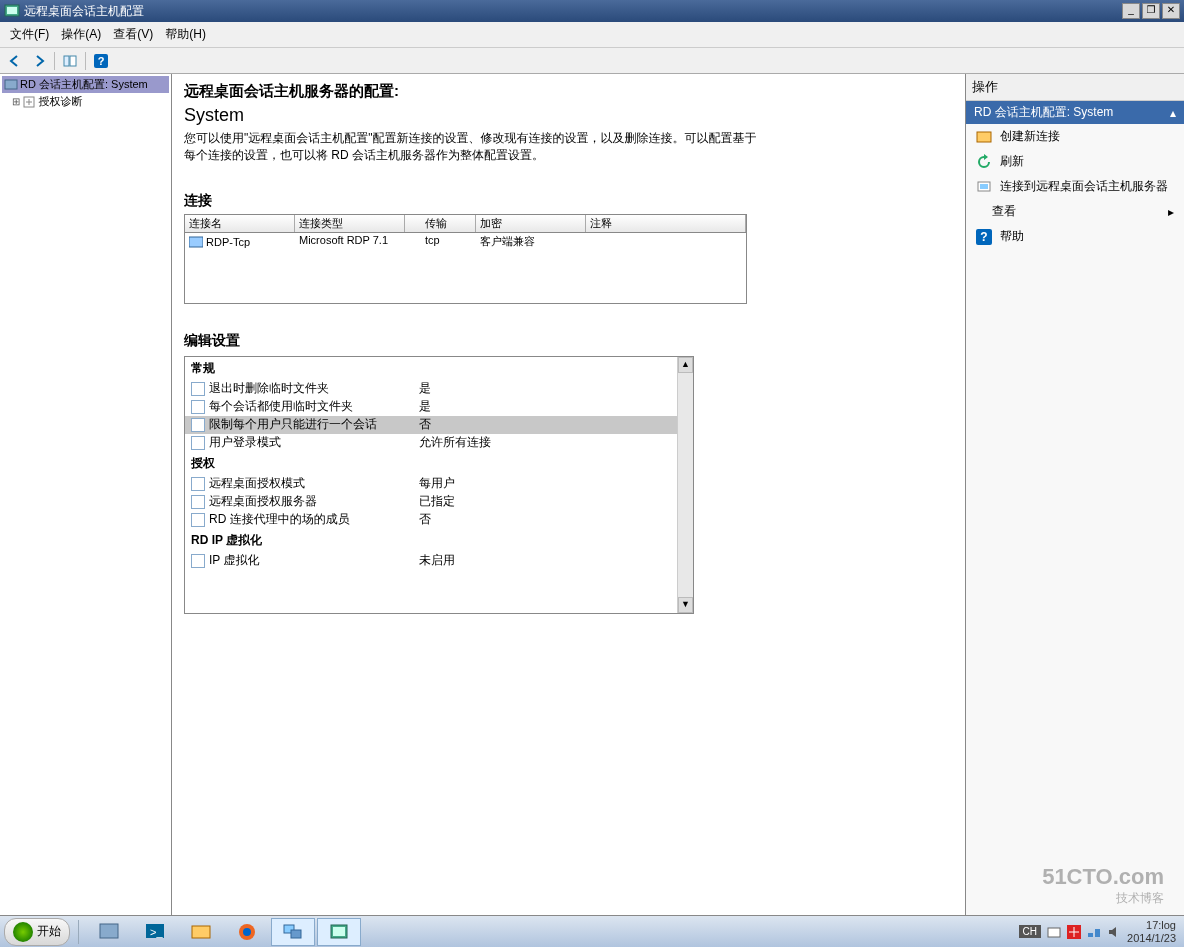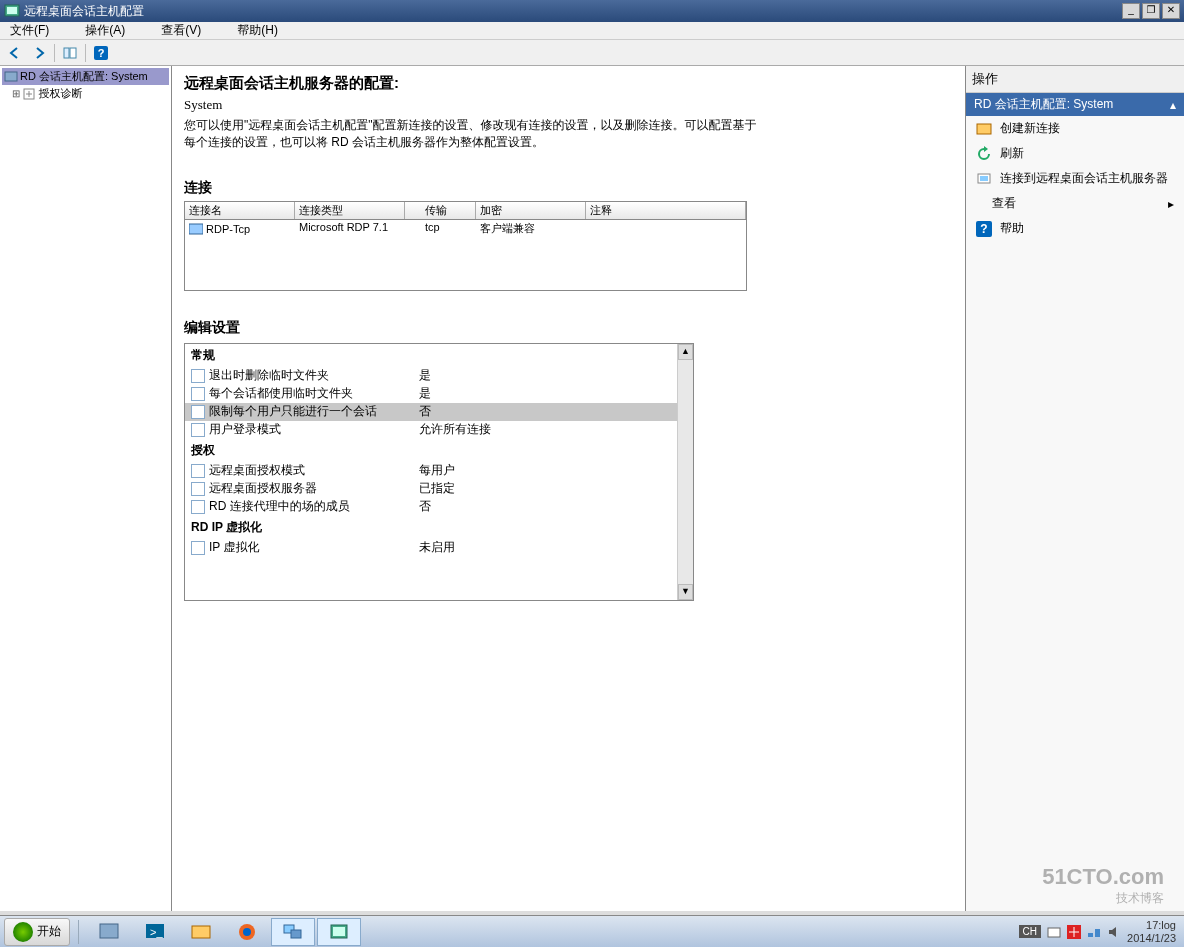--- a/index.html
+++ b/index.html
@@ -6,38 +6,38 @@
 body { width: 1184px; height: 947px; background: #ddd; font-size: 12px; overflow: hidden; position: relative; }
 
 
 .titlebar { height: 22px; background: linear-gradient(#4a6a9a, #2a4a7a); color: #fff; display: flex; align-items: center; padding: 0 4px; }
 .titlebar .icon { width: 16px; height: 16px; margin-right: 4px; }
 .titlebar .title { flex: 1; font-size: 12px; }
 .win-btns { display: flex; }
 .win-btn { width: 18px; height: 16px; background: #d8d8d8; border: 1px solid #888; margin-left: 2px; text-align: center; line-height: 12px; font-size: 10px; color: #000; cursor: default; }
 
 
-.menubar { height: 18px; background: #f0f0f0; border-bottom: 1px solid #ccc; display: flex; align-items: center; padding: 0 4px; gap: 24px; }
+.menubar { height: 26px; background: #f0f0f0; border-bottom: 1px solid #ccc; display: flex; align-items: center; padding: 0 4px; }
 .menubar .menuitem { padding: 2px 6px; cursor: default; }
 
 
 .toolbar { height: 26px; background: #f0f0f0; border-bottom: 1px solid #aaa; display: flex; align-items: center; padding: 0 4px; gap: 2px; }
 .tb-btn { width: 22px; height: 22px; border: 1px solid transparent; display: flex; align-items: center; justify-content: center; cursor: default; }
 .tb-sep { width: 1px; height: 18px; background: #bbb; margin: 0 2px; }
 
 
 .main { display: flex; height: calc(100% - 22px - 22px - 26px - 32px); background: #fff; }
 .left-pane { width: 172px; border-right: 1px solid #888; background: #fff; padding: 2px; }
 .tree-item { display: flex; align-items: center; padding: 1px 2px; font-size: 11px; white-space: nowrap; }
 .tree-item.selected { background: #99c; color: #000; }
 .tree-icon { width: 14px; height: 14px; margin-right: 2px; flex-shrink: 0; }
 
 .center-pane { flex: 1; border-right: 1px solid #888; background: #fff; padding: 8px 12px; overflow: hidden; position: relative; }
 .cp-title { font-size: 15px; font-weight: bold; color: #000; margin-bottom: 4px; }
-.cp-sys { font-family: Liberation Serif, serif; font-size: 13px; margin-bottom: 4px; }
+.cp-sys { font-family: Liberation Sans, sans-serif; font-size: 18px; margin-bottom: 4px; }
 .cp-desc { font-size: 12px; color: #000; line-height: 1.4; max-width: 580px; }
 
 .section-label { font-size: 14px; font-weight: bold; margin-top: 28px; margin-bottom: 4px; }
 
 .conn-table { border: 1px solid #888; width: 563px; height: 90px; }
 .conn-head { display: flex; height: 18px; background: linear-gradient(#fff,#e8e8e8); border-bottom: 1px solid #888; }
 .conn-head .col { border-right: 1px solid #aaa; padding: 1px 4px; font-size: 11px; }
 .conn-body { }
 .conn-row { display: flex; height: 18px; }
 .conn-row .cell { padding: 1px 4px; font-size: 11px; font-family: Tahoma, sans-serif; }
@@ -60,21 +60,21 @@
 
 .right-pane { width: 218px; background: #f8f8f8; }
 .rp-header { background: #f0f0f0; padding: 4px 6px; font-size: 13px; border-bottom: 1px solid #ccc; }
 .rp-section-hdr { background: #3a6aaa; color: #fff; padding: 3px 8px; font-size: 12px; display:flex; justify-content:space-between; align-items:center;}
 .rp-item { display: flex; align-items: center; padding: 4px 10px; font-size: 12px; cursor: default; }
 .rp-icon { width: 16px; height: 16px; margin-right: 8px; flex-shrink:0; }
 .rp-item.sub { padding-left: 26px; justify-content:space-between;}
 
 
 .taskbar { position: absolute; bottom: 0; left: 0; right: 0; height: 32px; background: linear-gradient(#dce5f0, #b0c4de); border-top: 1px solid #888; display: flex; align-items: center; }
-.start-btn { height: 28px; padding: 0 8px; display: flex; align-items: center; gap: 4px; margin: 0 4px; background: linear-gradient(#f8f8f8,#d8d8d8); border: 1px solid #aaa; border-radius: 3px; }
+.start-btn { height: 28px; padding: 0 8px; display: flex; align-items: center; gap: 4px; margin: 0 4px; background: linear-gradient(#f8f8f8,#d8d8d8); border: 1px solid #aaa; border-radius: 12px; }
 .start-orb { width: 20px; height: 20px; border-radius: 50%; background: radial-gradient(#7c0,#060); }
 .task-items { display: flex; gap: 2px; margin-left: 4px; }
 .task-item { width: 44px; height: 28px; border: 1px solid transparent; display:flex; align-items:center; justify-content:center;}
 .task-item.active { background: #def; border-color: #8ac; }
 .tray { margin-left: auto; display: flex; align-items: center; gap: 6px; padding-right: 8px; font-size: 11px; color: #333;}
 .tray .tray-ind { background:#555; color:#fff; padding:1px 4px; font-size:10px;margin-left:8px;}
 .clock { text-align: right; line-height: 1.1; }
 
 .watermark { position: absolute; right: 20px; bottom: 40px; color: rgba(128,128,128,0.6); font-size: 22px; font-weight: bold; pointer-events:none;margin-top:20px; }
 .watermark small { font-size: 12px; display:block; text-align:right; font-weight:normal;}

